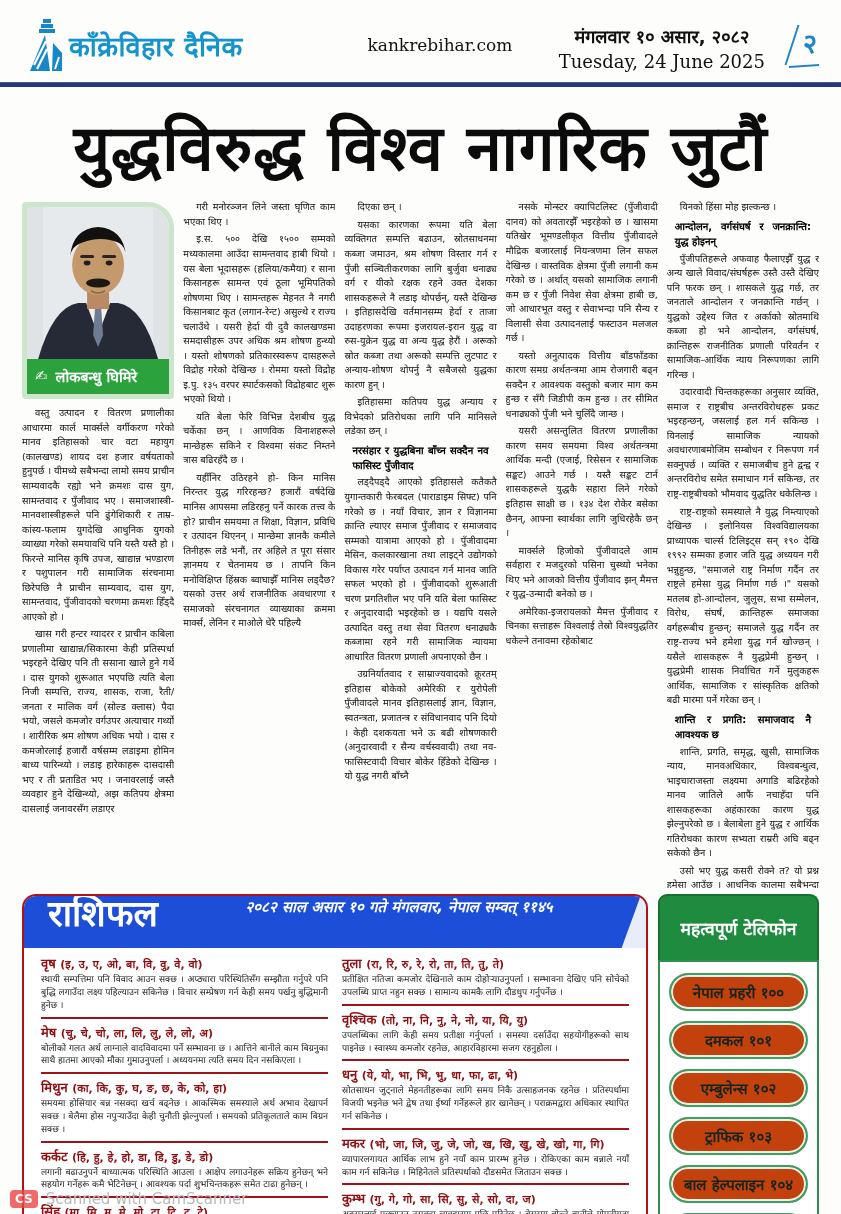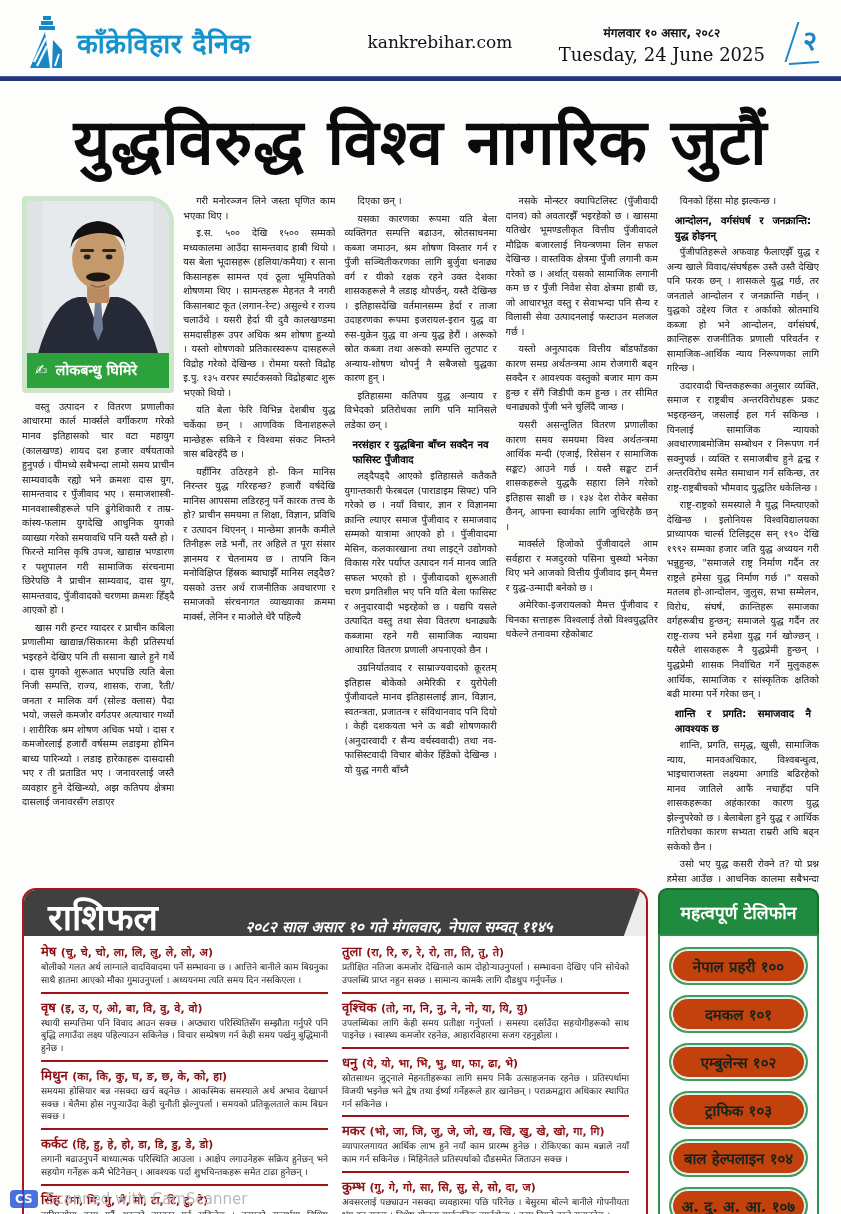--- a/index.html
+++ b/index.html
@@ -2,26 +2,26 @@
 <html><head>
 <meta charset="utf-8">
 <style>
   html,body{margin:0;padding:0;}
   body{
     width:841px;height:1214px;position:relative;overflow:hidden;
     background:#fdfdfc;font-family:"DejaVu Sans",sans-serif;color:#111;
   }
   
   .header{display:flex;align-items:center;padding:16px 18px 8px 26px;}
-  .logo{display:flex;align-items:center;gap:9px;width:295px;}
+  .logo{display:flex;align-items:center;gap:1px;width:295px;}
   .logo svg{display:block;}
   .logo-text{color:#1593cd;font-weight:bold;font-size:27px;letter-spacing:.5px;white-space:nowrap;}
   .website{flex:1;text-align:center;font-family:"DejaVu Serif",serif;font-size:17px;color:#111;}
   .dates{text-align:center;line-height:1.4;margin-right:26px;}
-  .date-np{font-size:12px;font-weight:bold;margin-top:8px;}
+  .date-np{font-size:18px;font-weight:bold;margin-top:8px;}
   .date-en{font-size:18px;font-family:"DejaVu Serif",serif;}
   .pageno-wrap{display:flex;align-items:center;gap:10px;padding-right:6px;}
   .pageno-slash{width:0;height:40px;border-left:2px solid #1e86c5;transform:skewX(-18deg);}
   .pageno{font-size:27px;color:#1e86c5;font-weight:bold;position:relative;padding-bottom:6px;}
   .pageno::after{content:"";position:absolute;left:-14px;right:-2px;bottom:0;height:2px;background:#1e86c5;transform:skewY(-4deg);}
   .rule{height:4px;background:#25367c;border-top:1px solid #4a5aa0;margin:0;}
   
   .headline{text-align:center;font-weight:bold;font-size:63px;color:#0b0b0b;margin:16px 10px 12px;letter-spacing:1px;}
   
   .article{display:flex;gap:9px;padding:0 22px;height:688px;overflow:hidden;}
@@ -32,39 +32,39 @@
   .cont-label{font-weight:bold;color:#222;}
   
   .photo-card{border:5px solid #cbe6cb;border-radius:4px 26px 4px 4px;overflow:hidden;margin:2px 0 7px;background:#fff;}
   .photo-card svg{display:block;width:100%;height:152px;}
   .caption{background:#2ba23c;color:#fff;font-weight:bold;font-size:14.5px;padding:6px 8px;display:flex;align-items:center;gap:8px;}
   .caption .quill{font-size:15px;}
   
   .bottom{display:flex;gap:10px;padding:6px 22px 0;align-items:flex-start;}
   
   .rashifal{width:622px;border:2px solid #b01217;border-radius:14px;overflow:hidden;background:#fff;flex:none;}
-  .rash-header{background:#404040;color:#fff;display:flex;align-items:flex-end;height:46px;position:relative;overflow:hidden;}
+  .rash-header{background:#1d4ed8;color:#fff;display:flex;align-items:flex-start;height:52px;position:relative;overflow:hidden;}
   .rash-title{font-size:36px;font-weight:bold;padding:0 24px;line-height:1;}
   .rash-date{flex:1;text-align:center;font-style:italic;font-weight:bold;font-size:15px;padding-right:30px;}
   .rash-header::after{content:"";position:absolute;right:-18px;top:-8px;width:34px;height:80px;background:#fff;transform:rotate(20deg);opacity:.9;}
   .rash-grid{display:flex;padding:2px 10px 6px;}
   .rash-col{flex:1;padding:0 7px;min-width:0;}
   .rash-cell{padding:4px 0 5px;}
   .rash-cell + .rash-cell{border-top:2px solid #9e1318;}
   .sign-line{color:#8e1014;font-weight:bold;font-size:13px;margin-bottom:1px;}
   .sign-letters{font-size:11px;}
   .sign-text{font-size:9px;line-height:1.42;text-align:justify;color:#232323;}
   
   .phones{flex:1;display:flex;flex-direction:column;}
-  .phones-header{background:#1f8b3e;border:2px solid #17702f;border-bottom:none;color:#fff;text-align:center;font-weight:bold;font-size:17.5px;padding:10px 4px;border-radius:9px 9px 0 0;}
+  .phones-header{background:#1f8b3e;border:2px solid #17702f;border-bottom:none;color:#fff;text-align:center;font-weight:bold;font-size:17.5px;padding:20px 4px;border-radius:9px 9px 0 0;}
   .phones-body{border:2px solid #2f8f4f;border-radius:0 0 10px 10px;padding:11px 9px;display:flex;flex-direction:column;gap:10px;background:#fff;}
   .pill{border:2px solid #3f9f63;border-radius:22px;text-align:center;font-weight:bold;font-size:15px;padding:7px 4px;color:#16251c;background:#c2410c;box-shadow:inset 0 0 0 2px #e4f2e9;}
   
   .footer{position:absolute;left:10px;bottom:6px;display:flex;align-items:center;gap:8px;color:#b7babd;font-size:15px;}
-  .cs-badge{background:#1d4ed8;color:#fff;border-radius:4px;padding:2px 5px;font-weight:bold;font-size:12px;opacity:.8;}
+  .cs-badge{background:#ef4444;color:#fff;border-radius:4px;padding:2px 5px;font-weight:bold;font-size:12px;opacity:.8;}
 </style>
 </head>
 <body>
 
 <div class="header">
   <div class="logo">
     <span>
       <svg width="42" height="52" viewBox="0 0 42 52">
         <rect x="17" y="0" width="8" height="4" fill="#1787c8"></rect>
         <rect x="15" y="5" width="12" height="4" fill="#1787c8"></rect>
@@ -157,26 +157,26 @@
 
 <div class="bottom">
   <div class="rashifal">
     <div class="rash-header">
       <div class="rash-title">राशिफल</div>
       <div class="rash-date">२०८२ साल असार १० गते मंगलवार, नेपाल सम्वत् ११४५</div>
     </div>
     <div class="rash-grid" id="rash-grid">
         <div class="rash-col">
           <div class="rash-cell">
+            <div class="sign-line"><span class="sign-name">वृष </span><span class="sign-letters">(इ, उ, ए, ओ, बा, वि, वु, वे, वो)</span></div>
+            <div class="sign-text">स्थायी सम्पत्तिमा पनि विवाद आउन सक्छ । अप्ठ्यारा परिस्थितिसँग सम्झौता गर्नुपरे पनि बुद्धि लगाउँदा लक्ष्य पहिल्याउन सकिनेछ । विचार सम्प्रेषण गर्न केही समय पर्खनु बुद्धिमानी हुनेछ ।</div>
+          </div>
+          <div class="rash-cell">
             <div class="sign-line"><span class="sign-name">मेष </span><span class="sign-letters">(चु, चे, चो, ला, लि, लु, ले, लो, अ)</span></div>
             <div class="sign-text">बोलीको गलत अर्थ लाग्नाले वादविवादमा पर्ने सम्भावना छ । आत्तिने बानीले काम बिग्रनुका साथै हातमा आएको मौका गुमाउनुपर्ला । अध्ययनमा त्यति समय दिन नसकिएला ।</div>
-          </div>
-          <div class="rash-cell">
-            <div class="sign-line"><span class="sign-name">वृष </span><span class="sign-letters">(इ, उ, ए, ओ, बा, वि, वु, वे, वो)</span></div>
-            <div class="sign-text">स्थायी सम्पत्तिमा पनि विवाद आउन सक्छ । अप्ठ्यारा परिस्थितिसँग सम्झौता गर्नुपरे पनि बुद्धि लगाउँदा लक्ष्य पहिल्याउन सकिनेछ । विचार सम्प्रेषण गर्न केही समय पर्खनु बुद्धिमानी हुनेछ ।</div>
           </div>
           <div class="rash-cell">
             <div class="sign-line"><span class="sign-name">मिथुन </span><span class="sign-letters">(का, कि, कु, घ, ङ, छ, के, को, हा)</span></div>
             <div class="sign-text">समयमा होसियार बन्न नसक्दा खर्च बढ्नेछ । आकस्मिक समस्याले अर्थ अभाव देखापर्न सक्छ । बेलैमा होस नपुर्‍याउँदा केही चुनौती झेल्नुपर्ला । समयको प्रतिकूलताले काम बिग्रन सक्छ ।</div>
           </div>
           <div class="rash-cell">
             <div class="sign-line"><span class="sign-name">कर्कट </span><span class="sign-letters">(हि, हु, हे, हो, डा, डि, डु, डे, डो)</span></div>
             <div class="sign-text">लगानी बढाउनुपर्ने बाध्यात्मक परिस्थिति आउला । आक्षेप लगाउनेहरू सक्रिय हुनेछन् भने सहयोग गर्नेहरू कमै भेटिनेछन् । आवश्यक पर्दा शुभचिन्तकहरू समेत टाढा हुनेछन् ।</div>
           </div>
           <div class="rash-cell">

